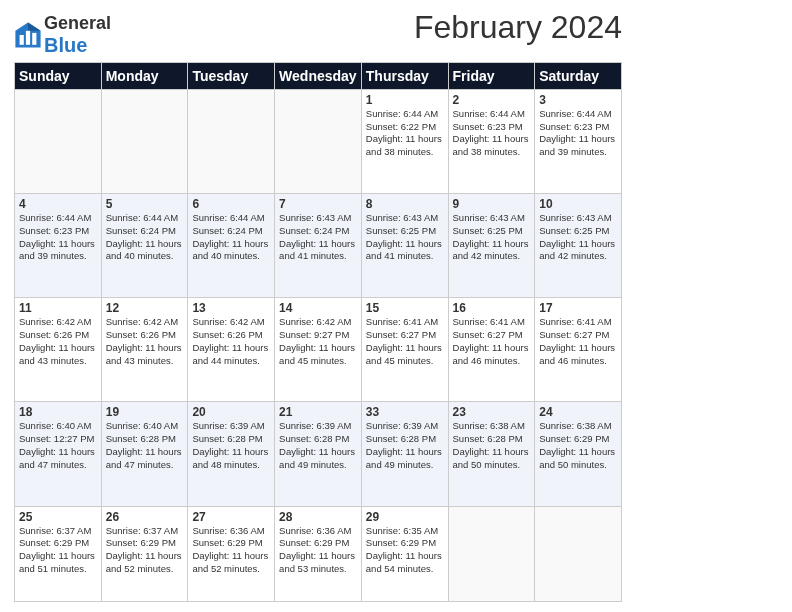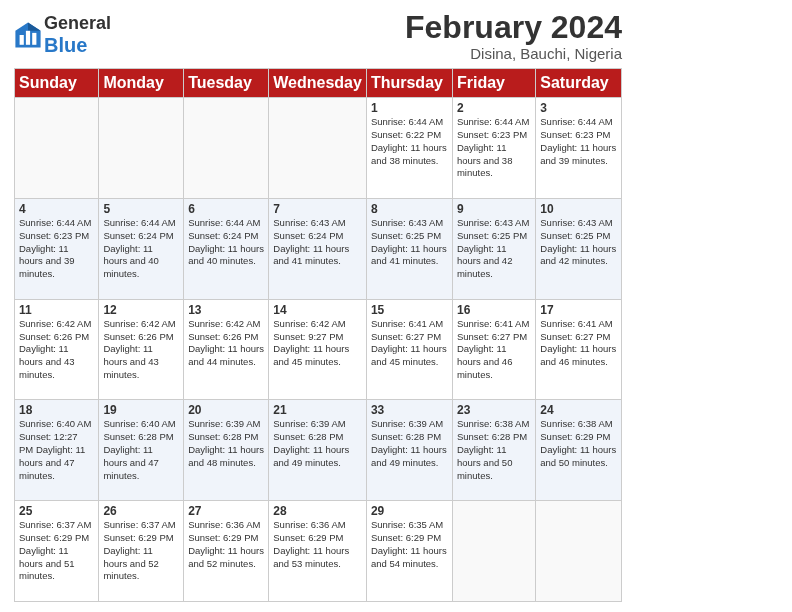--- a/index.html
+++ b/index.html
@@ -46,37 +46,37 @@
     .logo-icon {
       width: 28px;
       height: 28px;
       margin-right: 2px;
     }
     .title-block {
       text-align: right;
     }
     .cal-title {
       font-size: 32px;
-      font-weight: bold;
+      font-weight: normal;
       color: #333;
       line-height: 1.1;
     }
     .cal-subtitle {
       font-size: 15px;
       color: #555;
     }
     table {
       width: 100%;
       border-collapse: collapse;
       flex: 1;
     }
     th {
-      background-color: #b91c1c;
+      background-color: #0f172a;
       color: #fff;
-      font-size: 16px;
+      font-size: 14px;
       font-weight: bold;
       padding: 5px 4px;
       text-align: left;
       border: 1px solid #ccc;
     }
     td {
       border: 1px solid #ccc;
       vertical-align: top;
       padding: 3px 4px;
       width: calc(100% / 7);
@@ -120,21 +120,20 @@
         <rect x="17" y="14" width="6" height="20" fill="#fff"></rect>
         <rect x="26" y="17" width="6" height="17" fill="#fff"></rect>
       </svg>
       <div class="logo-text">
         <span class="logo-general">General</span>
         <span class="logo-blue">Blue</span>
       </div>
     </div>
     <div class="title-block">
       <div class="cal-title">February 2024</div>
-      <div class="cal-subtitle">Disina, Bauchi, Nigeria</div>
     </div>
   </div>
 
   <table>
     <thead>
       <tr>
         <th>Sunday</th>
         <th>Monday</th>
         <th>Tuesday</th>
         <th>Wednesday</th>

